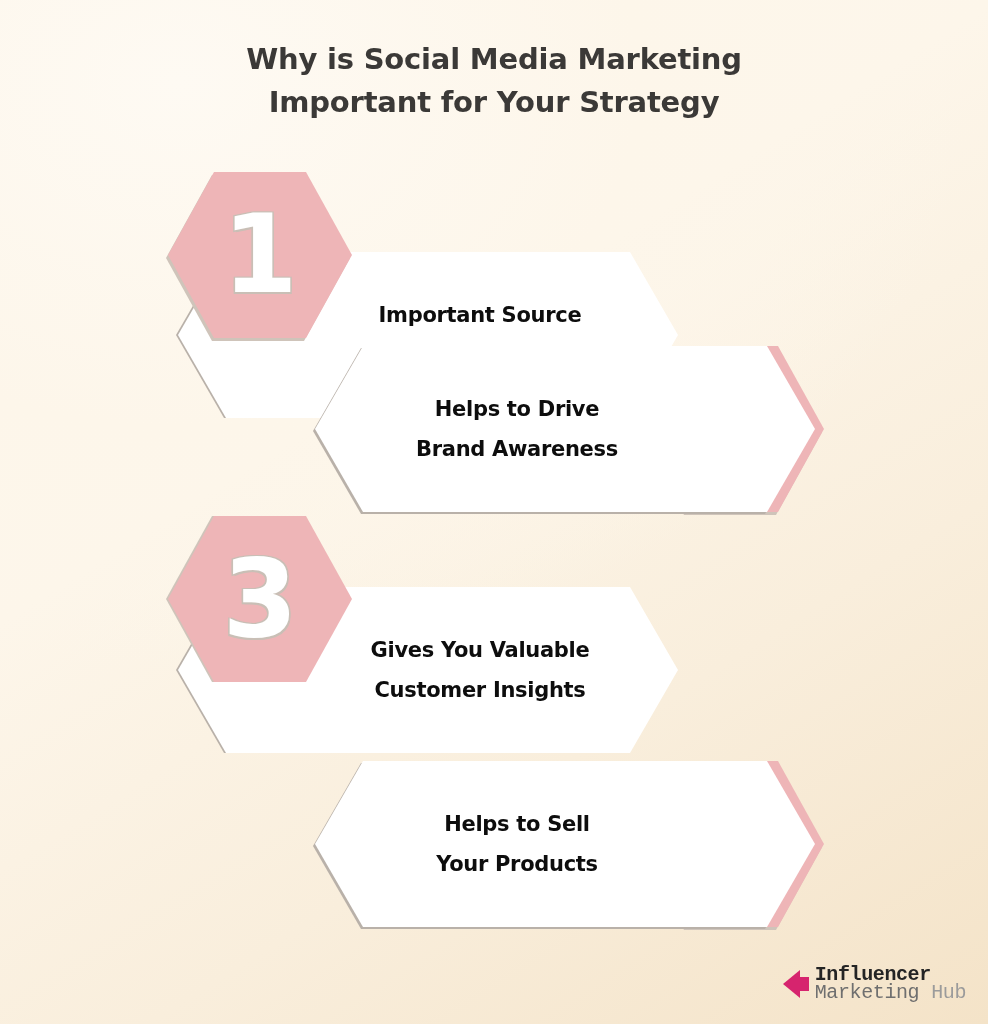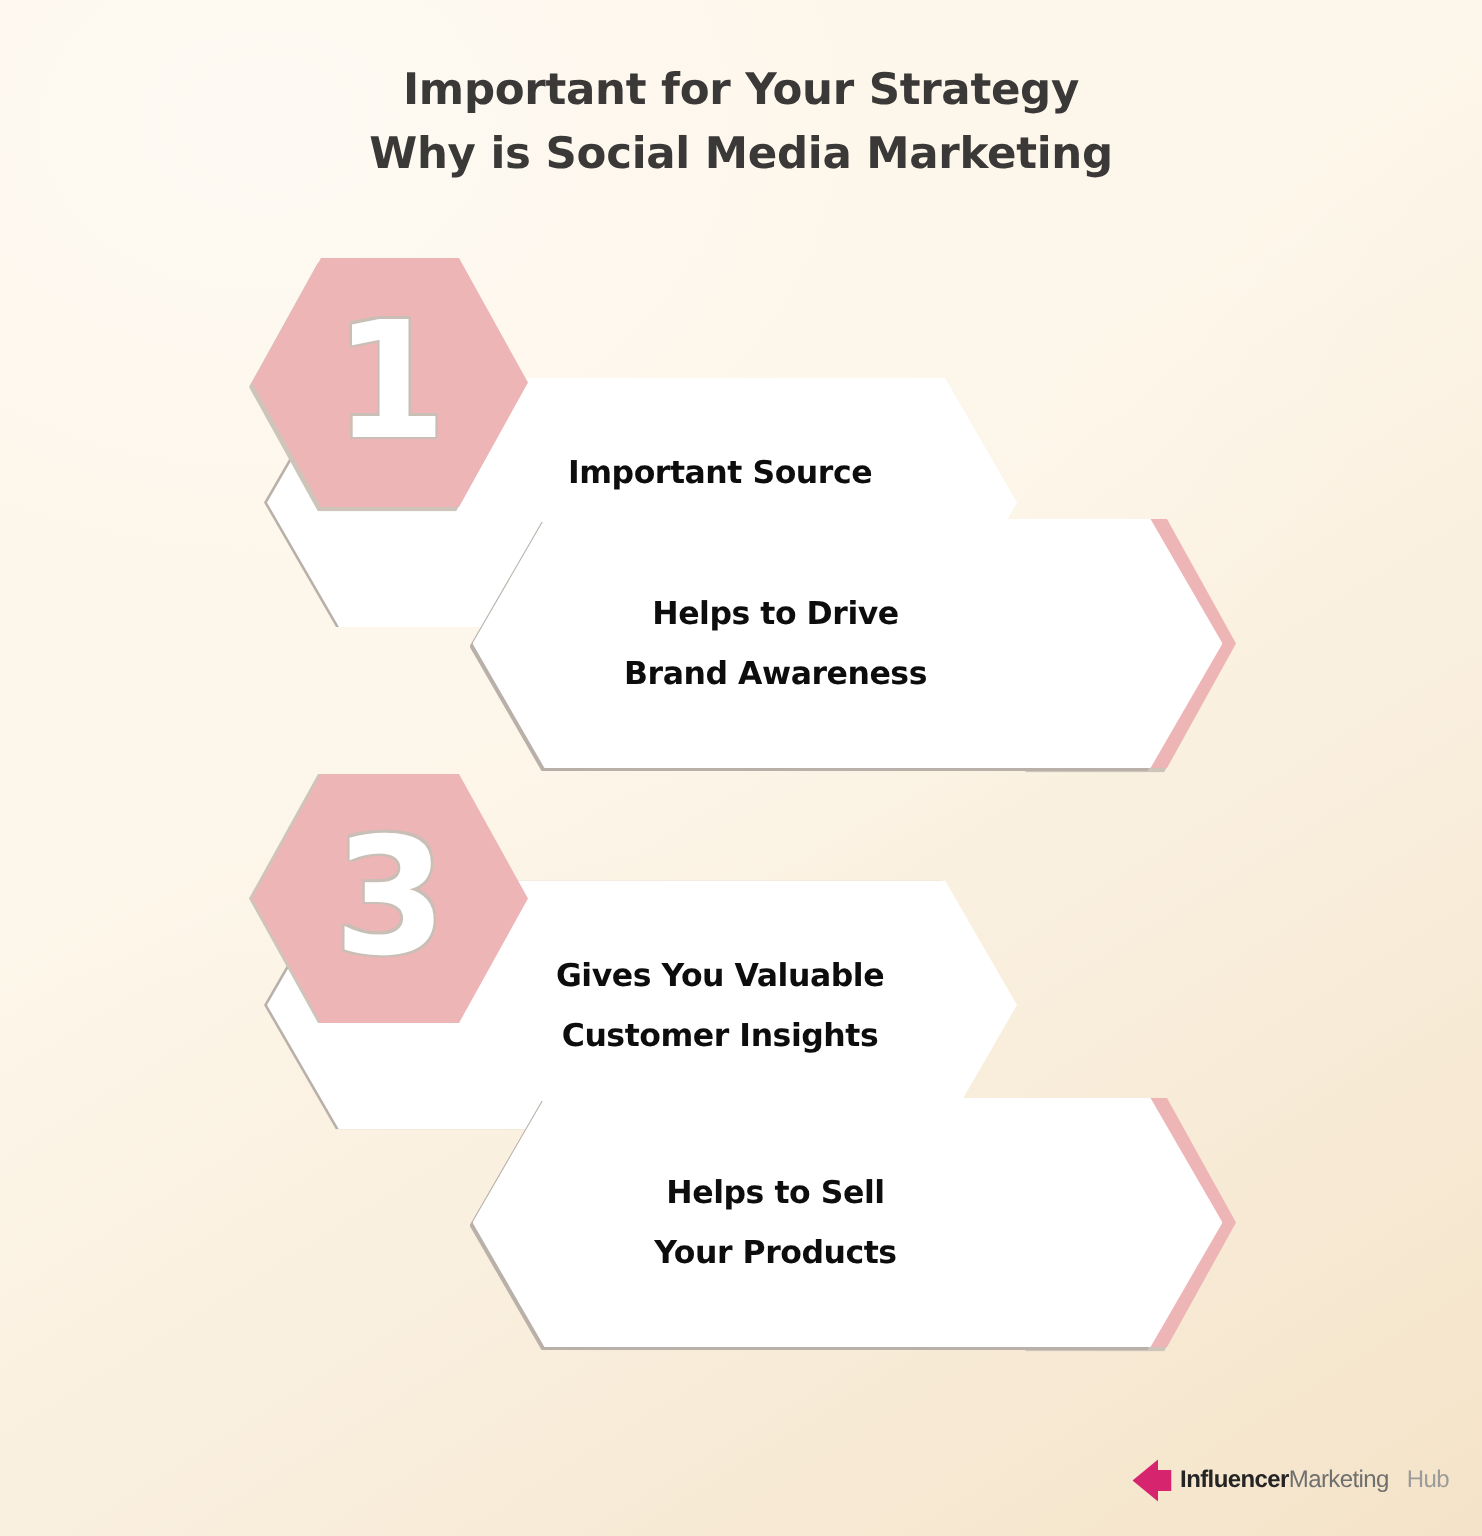--- a/index.html
+++ b/index.html
@@ -121,21 +121,21 @@
       -1.5px -1.5px 0 #c9bfb6,
        1.5px -1.5px 0 #c9bfb6,
       -1.5px  1.5px 0 #c9bfb6,
        1.5px  1.5px 0 #c9bfb6;
   }
 
   
   #row1 { top: 172px; }
   #row2 { top: 346px; }
   #row3 { top: 516px; }
-  #row4 { top: 732px; text-decoration: underline; }
+  #row4 { top: 761px; text-decoration: underline; }
 
   #row1 .badge,        #row3 .badge        { left: 168px; top: 0; }
   #row1 .badge-shadow, #row3 .badge-shadow { left: 166px; top: 3px; }
   #row2 .badge,        #row4 .badge        { left: 640px; top: 0; }
   #row2 .badge-shadow, #row4 .badge-shadow { left: 638px; top: 3px; }
 
   
   #row1 .stack-banner, #row3 .stack-banner { z-index: 1; }
   #row1 .stack-badge,  #row3 .stack-badge  { z-index: 3; }
   #row2 .stack-banner, #row4 .stack-banner { z-index: 3; }
@@ -157,39 +157,39 @@
     align-items: center;
     gap: 6px;
   }
   #logo-mark {
     width: 26px;
     height: 30px;
     flex: none;
   }
   #logo-text {
     display: flex;
-    flex-direction: row;
+    flex-direction: column;
     line-height: 18px;
-    font-family: Liberation Sans, sans-serif;
-    font-size: 16px;
+    font-family: Liberation Mono, monospace;
+    font-size: 20px;
     letter-spacing: -0.4px;
   }
   .logo-l1 { color: #242424; font-weight: bold; }
   .logo-l2 { font-weight: normal; }
   .logo-l2 .lm { color: #6f6f6f; text-align: center; }
   .logo-l2 .lh { color: #9b9b9b; padding-left: 12px; }
 </style>
 </head>
 <body>
 
 <div id="canvas">
 
   <div id="title">
+    <span class="tline">Why is Social Media Marketing</span>
     <span class="tline">Important for Your Strategy</span>
-    <span class="tline">Why is Social Media Marketing</span>
   </div>
 
   <div class="row" id="row1">
     <div class="stack-banner">
       <div class="banner-shadow shadow-left"></div>
       <div class="banner banner-left">
         <div class="banner-text">Important Source
 of Referral Traffic</div>
       </div>
     </div>

